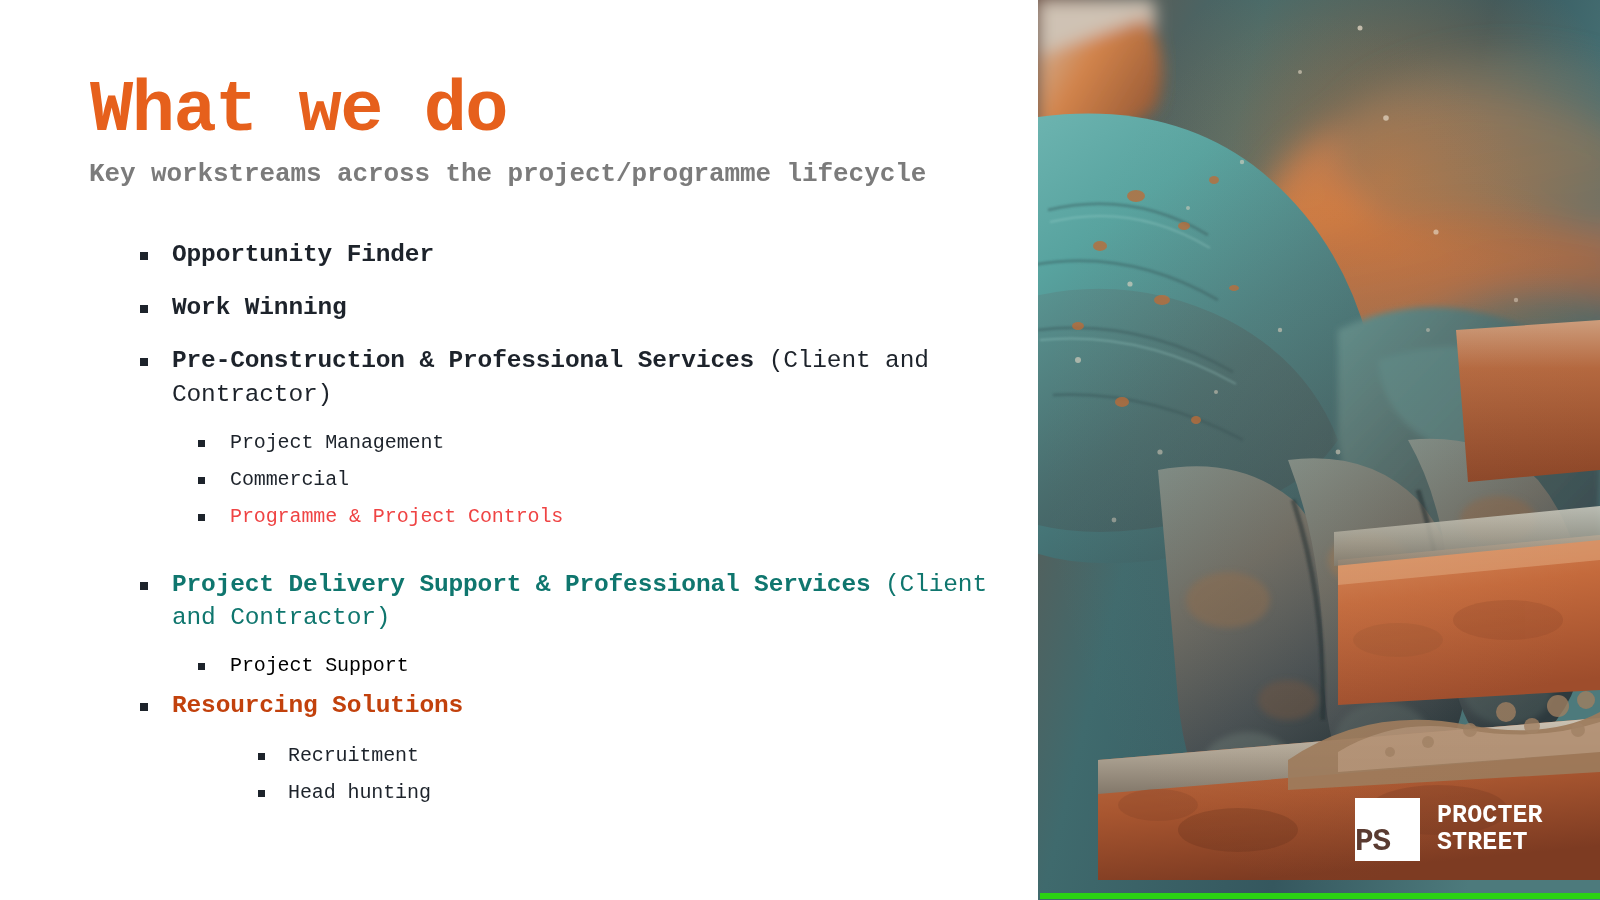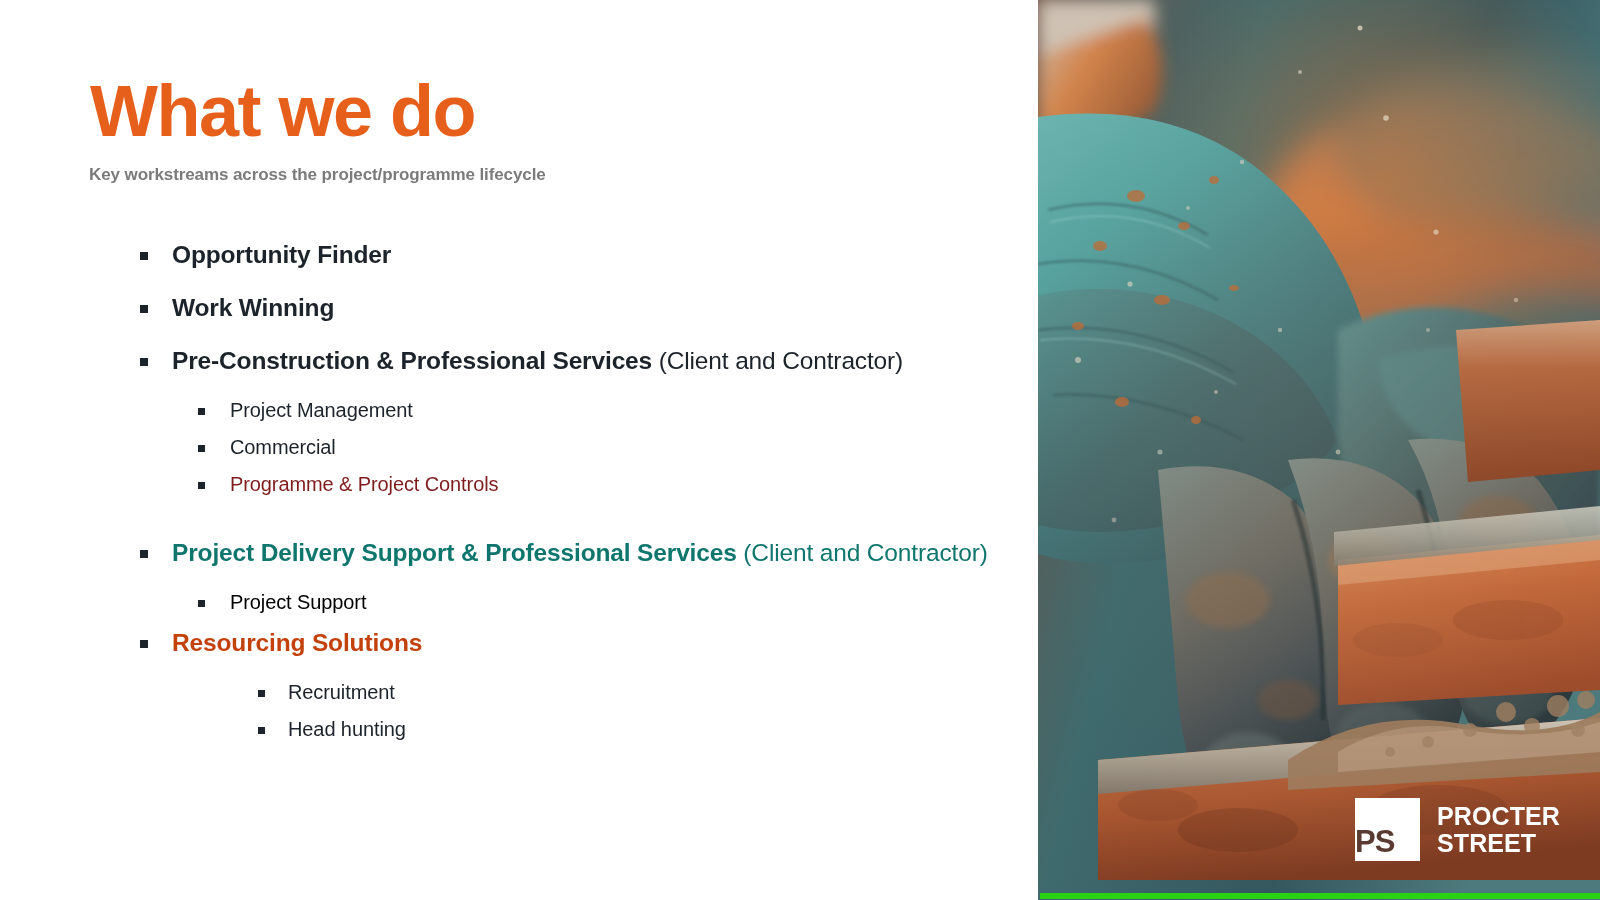--- a/index.html
+++ b/index.html
@@ -2,42 +2,42 @@
 <html><head>
 <meta charset="utf-8">
 <style>
   * { margin:0; padding:0; box-sizing:border-box; }
   html, body {
     width:1600px; height:900px;
     background:#ffffff;
     font-family:"Liberation Sans", sans-serif;
     overflow:hidden;
   }
-  .slide { position:relative; width:1380px; height:900px; background:#fff; }
+  .slide { position:relative; width:1380px; height:900px; background:#fff;font-family:Liberation Mono, monospace; }
 
   
   .content {
     position:absolute;
     left:0; top:0;
     width:1038px; height:900px;
     padding:0;
   }
   .title {
     position:absolute;
     left:90px; top:75px;
     font-size:72px;
     font-weight:700;
     letter-spacing:-1.5px;
     color:#E6601C;
     line-height:1.0;
   }
   .subtitle {
     position:absolute;
-    left:89px; top:165px;
-    font-size:17px;
+    left:89px; top:159px;
+    font-size:26px;
     font-weight:700;
     color:#7b7b7b;
     letter-spacing:-0.1px;
     line-height:1.2;
   }
 
   .bullet-list {
     position:absolute;
     left:0; top:238px;
     width:1000px;
@@ -173,21 +173,21 @@
     <div class="title" style="color: rgb(230, 96, 28);">What we do</div>
 
     <div class="subtitle" style="color: rgb(123, 123, 123);">Key workstreams across the project/programme lifecycle</div>
 
     <div class="bullet-list" id="bullet-list">
         <div class="li l1" style="color: rgb(29, 35, 43);"><span class="marker" style="background: rgb(29, 35, 43);"></span><span>Opportunity Finder</span></div>
         <div class="li l1" style="color: rgb(29, 35, 43);"><span class="marker" style="background: rgb(29, 35, 43);"></span><span>Work Winning</span></div>
         <div class="li l1" style="color: rgb(29, 35, 43);"><span class="marker" style="background: rgb(29, 35, 43);"></span><span>Pre-Construction &amp; Professional Services</span><span class="plain"> (Client and Contractor)</span></div>
         <div class="li l2" style="color: rgb(29, 35, 43);"><span class="marker" style="background: rgb(29, 35, 43);"></span><span class="plain">Project Management</span></div>
         <div class="li l2" style="color: rgb(29, 35, 43);"><span class="marker" style="background: rgb(29, 35, 43);"></span><span class="plain">Commercial</span></div>
-        <div class="li l2" style="color: #7f1d1d;"><span class="marker" style="background: rgb(29, 35, 43);"></span><span class="plain">Programme &amp; Project Controls</span></div>
+        <div class="li l2" style="color: #ef4444;"><span class="marker" style="background: rgb(29, 35, 43);"></span><span class="plain">Programme &amp; Project Controls</span></div>
         <div class="li l1" style="color: #0f766e; margin-top: 38px;"><span class="marker" style="background: rgb(29, 35, 43);"></span><span>Project Delivery Support &amp; Professional Services</span><span class="plain"> (Client and Contractor)</span></div>
         <div class="li l2" style="color: #000000;"><span class="marker" style="background: rgb(29, 35, 43);"></span><span class="plain">Project Support</span></div>
         <div class="li l1" style="color: #c2410c;"><span class="marker" style="background: rgb(29, 35, 43);"></span><span>Resourcing Solutions</span></div>
         <div class="li l3" style="color: rgb(29, 35, 43);"><span class="marker" style="background: rgb(29, 35, 43);"></span><span class="plain">Recruitment</span></div>
         <div class="li l3" style="color: rgb(29, 35, 43);"><span class="marker" style="background: rgb(29, 35, 43);"></span><span class="plain">Head hunting</span></div>
       </div>
 
   </div>
 
   <div class="photo">

